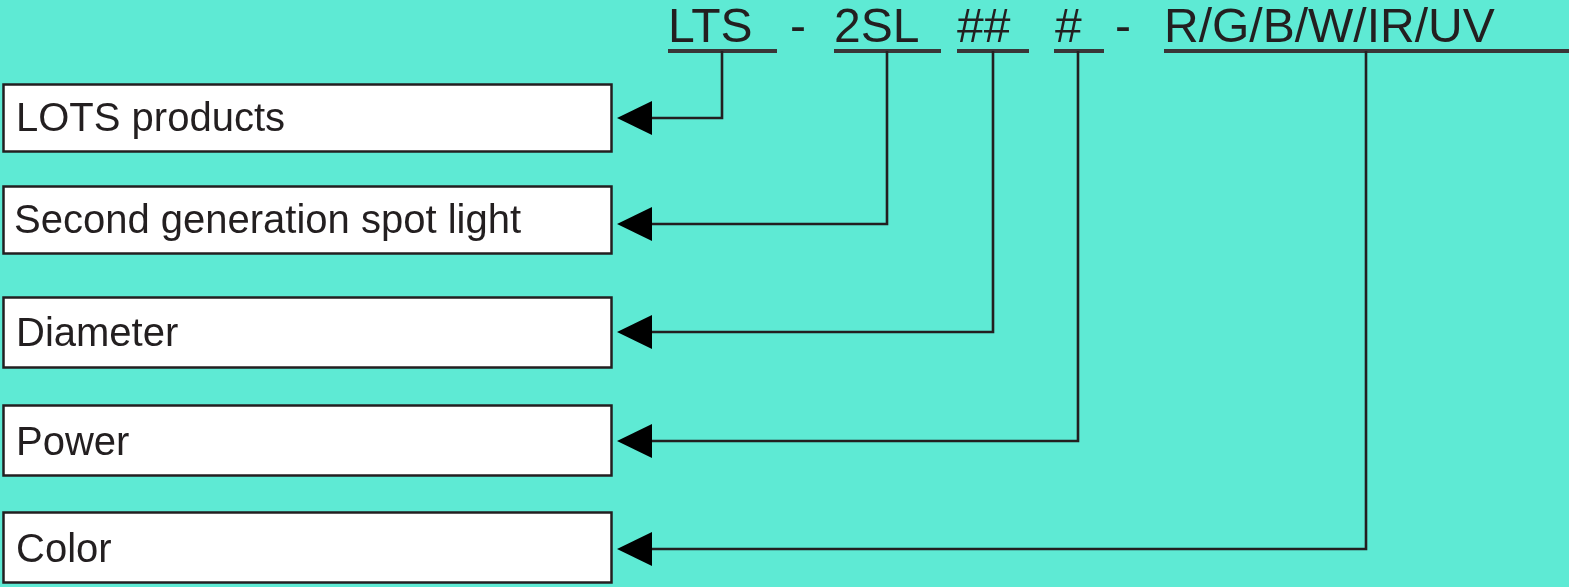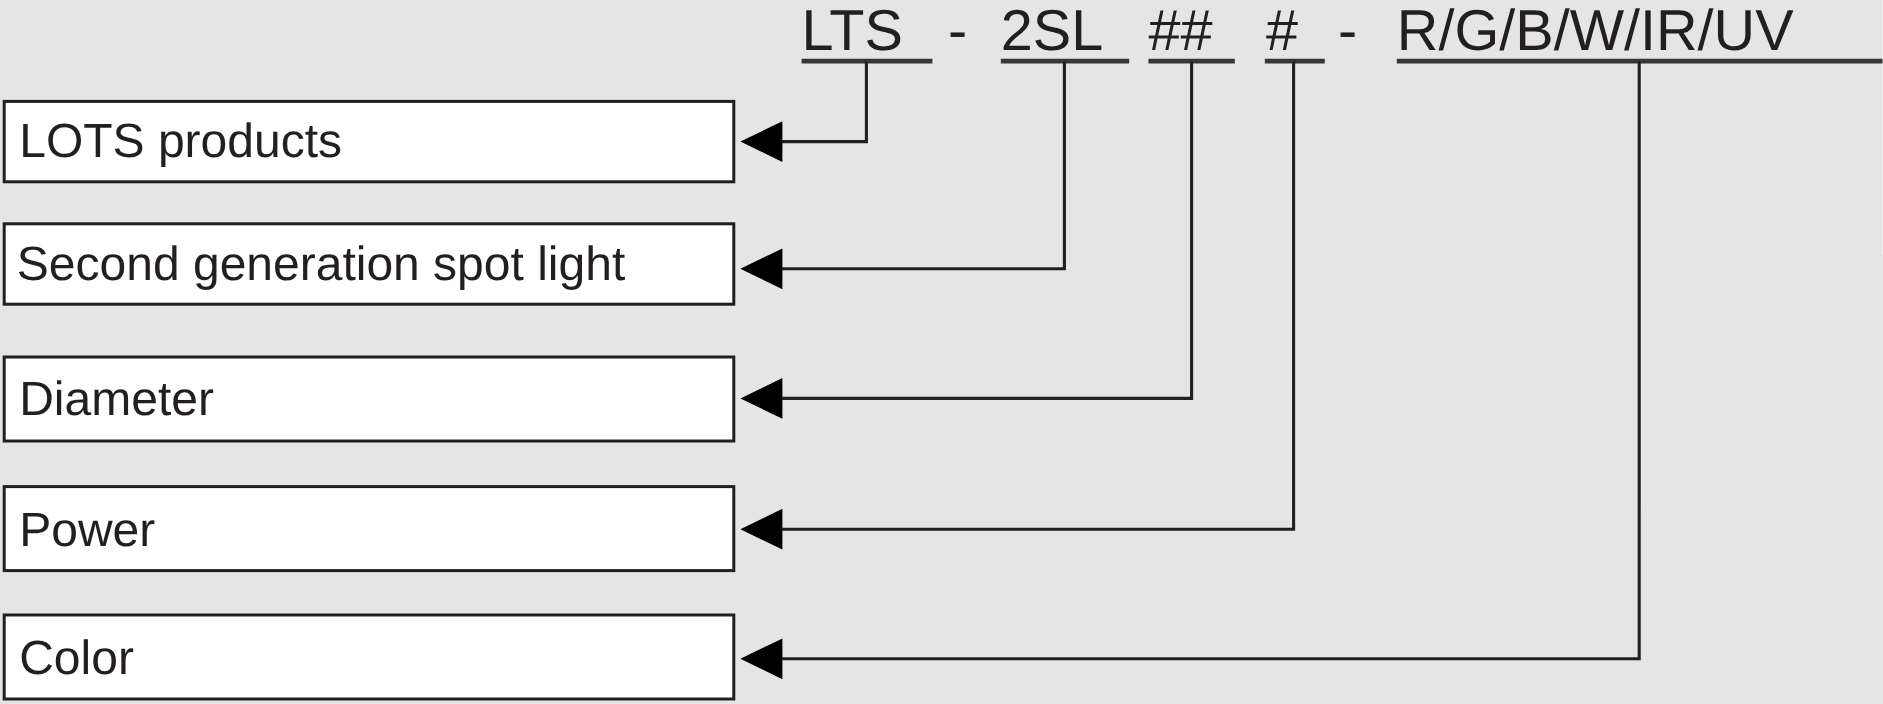--- a/index.html
+++ b/index.html
@@ -9,21 +9,21 @@
     background: #ffffff;
   }
   body {
     font-family: "Liberation Sans", sans-serif;
     color: #231f20;
   }
   #stage {
     position: relative;
     width: 1569px;
     height: 587px;
-    background: #e5e5e5;
+    background: #5eead4;
     overflow: hidden;
   }
   #diagram-svg {
     position: absolute;
     left: 0;
     top: 0;
     width: 1569px;
     height: 587px;
     display: block;
   }

